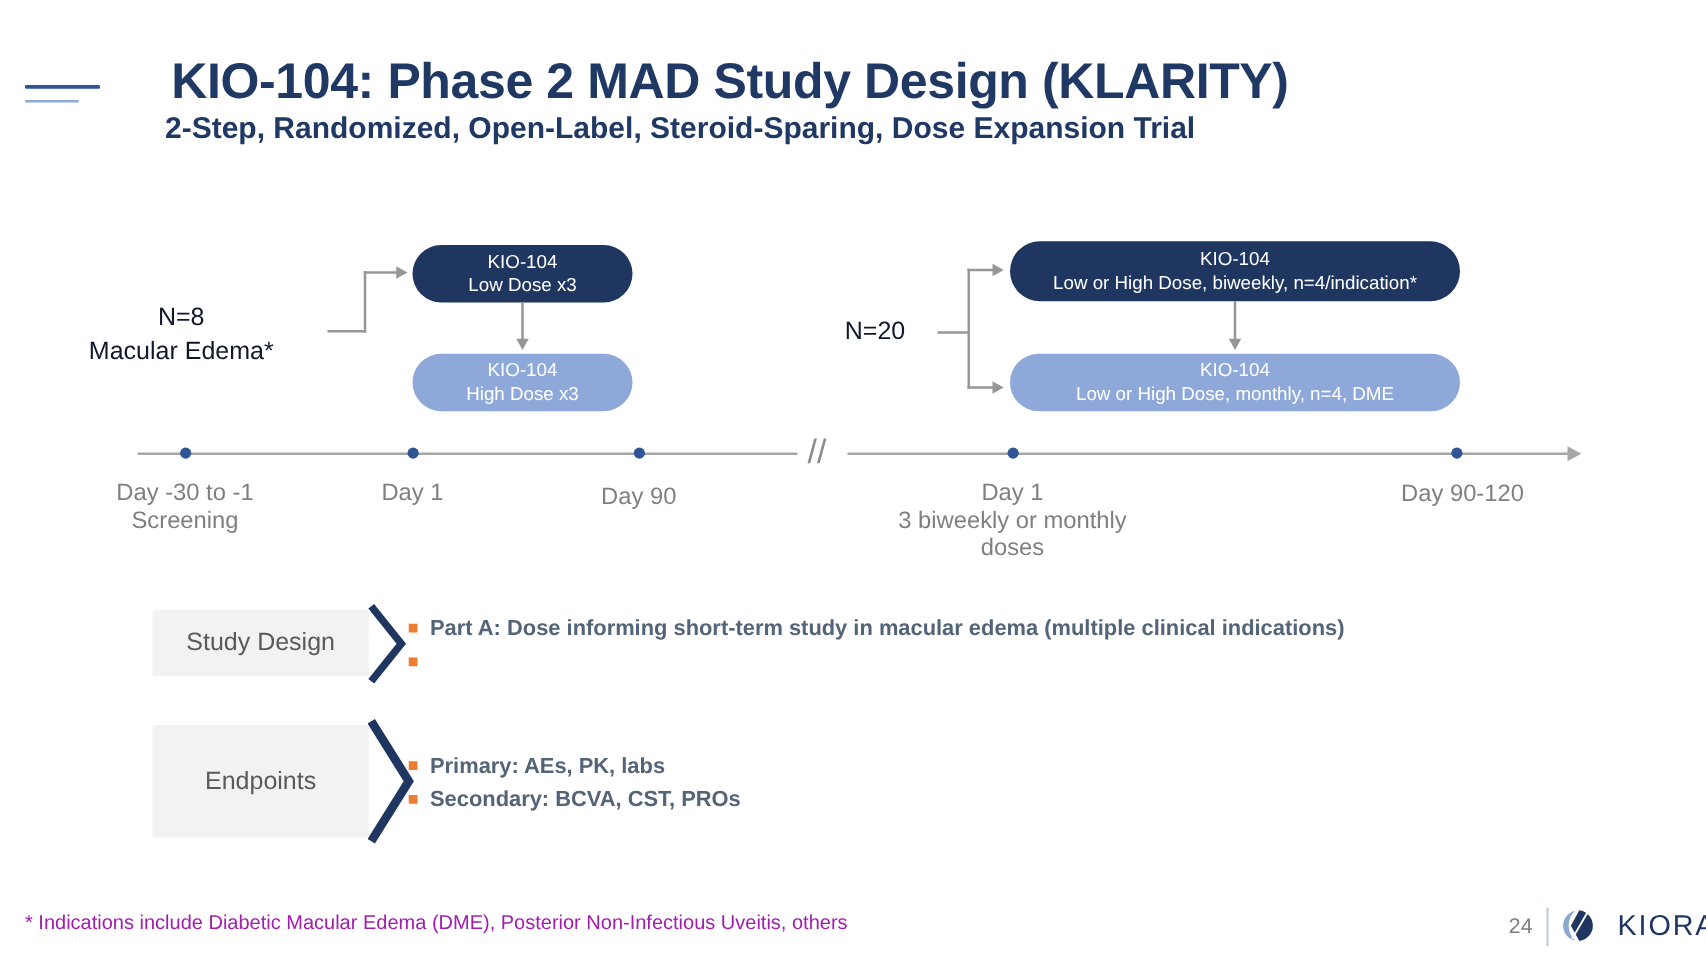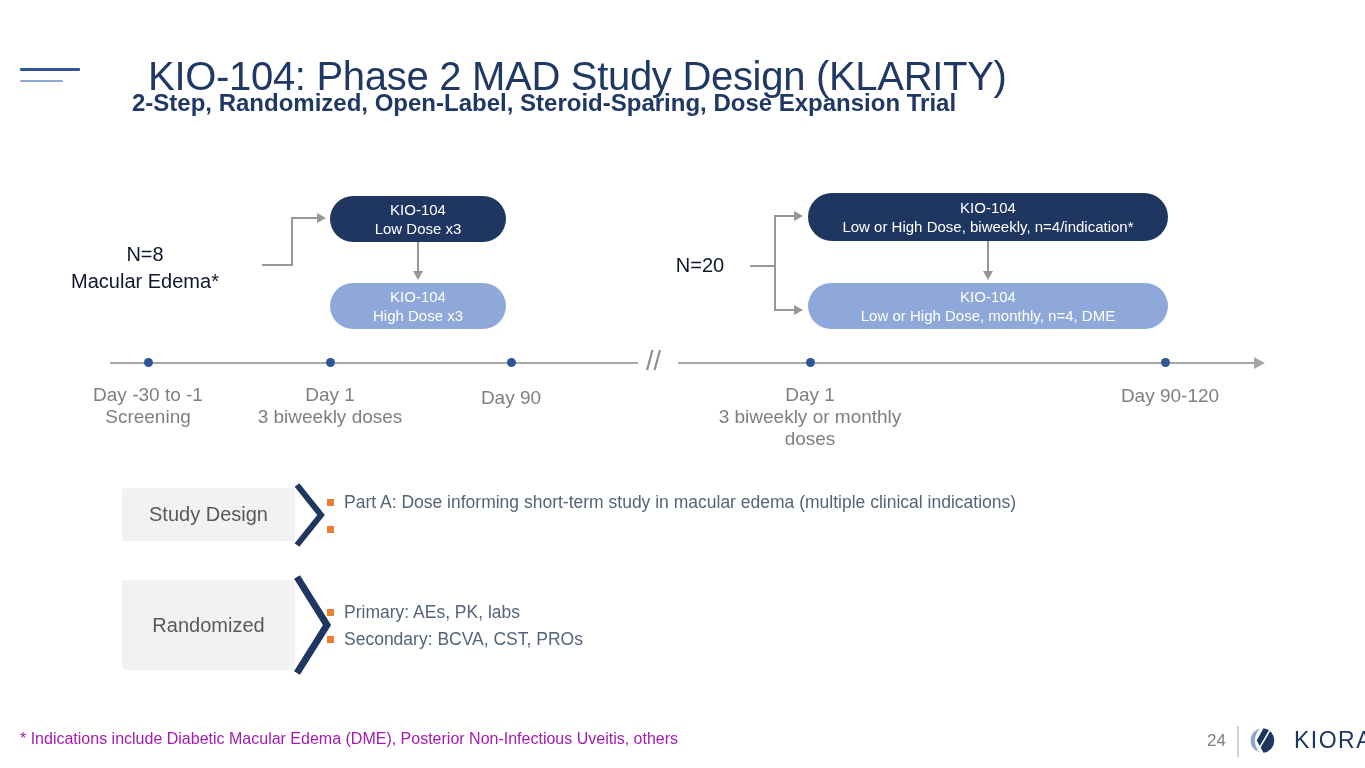--- a/index.html
+++ b/index.html
@@ -4,21 +4,21 @@
 <style>
   html,body{margin:0;padding:0;background:#ffffff;}
   .slide{
     position:relative;width:1365px;height:768px;background:#ffffff;overflow:hidden;
     font-family:"Liberation Sans", sans-serif;
   }
   
   .accent-line{position:absolute;border-radius:1px;}
   .accent-line.l1{left:20px;top:68px;width:60px;height:3px;background:#2f5597;}
   .accent-line.l2{left:20px;top:80px;width:43px;height:2px;background:#8ea9d9;}
-  .title{position:absolute;left:132px;top:38px;margin:16px;font-size:40px;font-weight:400;color:#203864;letter-spacing:-0.3px;}
+  .title{position:absolute;left:132px;top:38px;margin:5px;font-size:40px;font-weight:700;color:#203864;letter-spacing:-0.3px;}
   .subtitle{position:absolute;left:132px;top:89px;margin:0;font-size:24px;font-weight:600;color:#203864;}
 
   
   .pill{position:absolute;border-radius:24px;color:#ffffff;text-align:center;
         display:flex;flex-direction:column;justify-content:center;line-height:19px;font-size:15px;}
   .pill.dark{background:#1f3660;}
   .pill.light{background:#8ea9d9;}
   .pill-a-dark{left:330px;top:196px;width:176px;height:46px;}
   .pill-a-light{left:330px;top:283px;width:176px;height:46px;}
   .pill-b-dark{left:808px;top:193px;width:360px;height:48px;}
@@ -41,21 +41,21 @@
   .tl-arrowhead{position:absolute;left:1254px;top:357px;width:0;height:0;border-top:6px solid transparent;
                 border-bottom:6px solid transparent;border-left:11px solid #a6a6a6;}
   .tl-label{position:absolute;text-align:center;color:#7f7f7f;font-size:19px;line-height:22px;}
   .tl-label span{display:block;}
 
   
   .section-label-box{position:absolute;background:#f2f2f2;border-radius:2px;display:flex;
                      align-items:center;justify-content:center;color:#595959;font-size:20px;}
   .chevron-svg{position:absolute;}
   .bullets{position:absolute;}
-  .bullet-row{display:flex;align-items:flex-start;margin-bottom:1px;}
+  .bullet-row{display:flex;align-items:flex-start;margin-bottom:1px;font-weight:bold;}
   .bullet-sq{flex:0 0 auto;width:7px;height:7px;background:#ed7d31;margin:10px 10px 0 0;}
   .bullet-text{color:#546478;font-size:17.5px;line-height:26px;}
 
   
   .footnote{position:absolute;left:20px;top:730px;color:#a21caf;font-size:16px;}
   .page-num{position:absolute;left:1192px;top:731px;width:34px;text-align:right;color:#7f7f7f;font-size:17px;}
   .footer-divider{position:absolute;left:1237px;top:726px;width:2px;height:31px;background:#c9d2e0;}
   .logo{position:absolute;left:1249px;top:727px;display:flex;align-items:center;gap:18px;}
   .logo-word{color:#1f3660;font-size:23px;font-weight:500;letter-spacing:1.5px;}
 </style>
@@ -122,21 +122,20 @@
   <div class="tl-dot" style="left:507px;top:358px"></div>
   <div class="tl-dot" style="left:806px;top:358px"></div>
   <div class="tl-dot" style="left:1161px;top:358px"></div>
 
   <div class="tl-label" style="left:48px;top:384px;width:200px">
     <span>Day -30 to -1</span>
     <span>Screening</span>
   </div>
   <div class="tl-label" style="left:230px;top:384px;width:200px">
     <span>Day 1</span>
-    <span>3 biweekly doses</span>
   </div>
   <div class="tl-label" style="left:431px;top:387px;width:160px">
     <span>Day 90</span>
   </div>
   <div class="tl-label" style="left:690px;top:384px;width:240px">
     <span>Day 1</span>
     <span>3 biweekly or monthly</span>
     <span>doses</span>
   </div>
   <div class="tl-label" style="left:1070px;top:385px;width:200px">
@@ -153,21 +152,21 @@
     <div class="bullet-row">
       <span class="bullet-sq"></span>
       <span class="bullet-text">Part A: Dose informing short-term study in macular edema (multiple clinical indications)</span>
     </div>
     <div class="bullet-row">
       <span class="bullet-sq"></span>
     </div>
   </div>
 
   <div class="section-label-box" style="left:122px;top:580px;width:173px;height:90px">
-    <span>Randomized</span>
+    <span>Endpoints</span>
   </div>
   <svg class="chevron-svg" style="left:294px;top:574px" width="38" height="102" viewBox="0 0 38 102">
     <polyline points="3,3 33,51 3,99" fill="none" stroke="#1f3660" stroke-width="7"></polyline>
   </svg>
   <div class="bullets" style="left:327px;top:599px;width:600px">
     <div class="bullet-row">
       <span class="bullet-sq"></span>
       <span class="bullet-text">Primary: AEs, PK, labs</span>
     </div>
     <div class="bullet-row">

